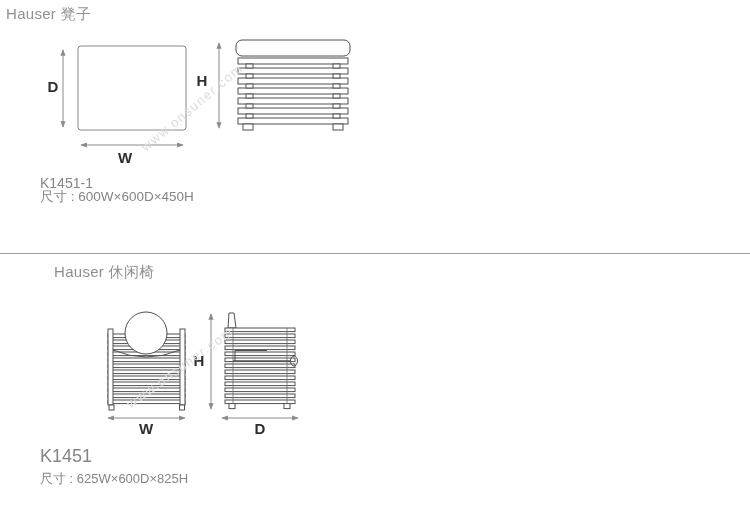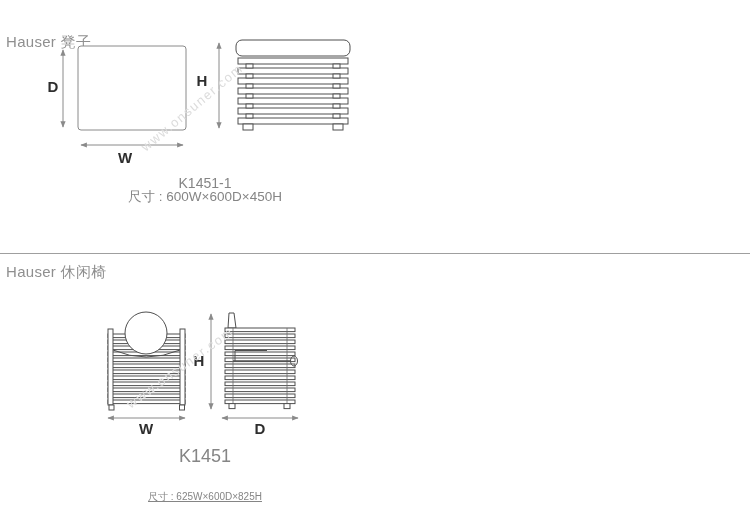--- a/index.html
+++ b/index.html
@@ -1,30 +1,30 @@
 <!DOCTYPE html>
 <html><head>
 <meta charset="utf-8">
 <style>
   * { margin:0; padding:0; box-sizing:border-box; }
   html,body { background:#fff; }
   body { width:750px; height:530px; font-family:"Liberation Sans","DejaVu Sans",sans-serif; position:relative; overflow:hidden; }
   .page { position:relative; width:750px; height:530px; background:#fff; }
   .section-heading { position:absolute; left:6px; font-size:15px; color:#8f8f8f; letter-spacing:.3px; }
-  .h1 { top:5px;margin-top:28px; }
-  .h2 { top:263px; }
+  .h1 { top:5px; }
+  .h2 { top:263px;margin-left:48px; }
   .divider { position:absolute; left:0; top:253px; width:750px; border-top:1px solid #9f9f9f; }
   .drawing-svg { position:absolute; }
   .svg1 { left:40px; top:30px; }
   .svg2 { left:95px; top:298px; }
-  .caption { position:absolute; left:40px; width:330px; text-align:center; color:#858585; }
+  .caption { position:absolute; left:40px; width:330px; text-align:left; color:#858585; }
   .code1 { top:175px; font-size:14px; }
   .size1 { top:188px; font-size:13.5px; }
   .code2 { top:446px; font-size:18px; }
-  .size2 { top:490px; font-size:10px;text-decoration:underline; }
+  .size2 { top:470px; font-size:13px; }
   .watermark { position:absolute; color:#dcdcdc; font-size:13px; letter-spacing:1.5px; white-space:nowrap; pointer-events:none; }
   .wm1 { left:128px; top:100px; transform:rotate(-40deg); }
   .wm2 { left:116px; top:360px; transform:rotate(-36deg); }
   .dim-label { font-size:15px; font-weight:bold; fill:#2e2e2e; }
   .arrow { stroke:#8a8a8a; stroke-width:1; }
   .outline { stroke:#8a8a8a; stroke-width:1; fill:#fff; }
   .dark { stroke:#4f4f4f; stroke-width:1; fill:#fff; }
   .darkline { stroke:#4f4f4f; stroke-width:1; fill:none; }
 </style>
 </head>

